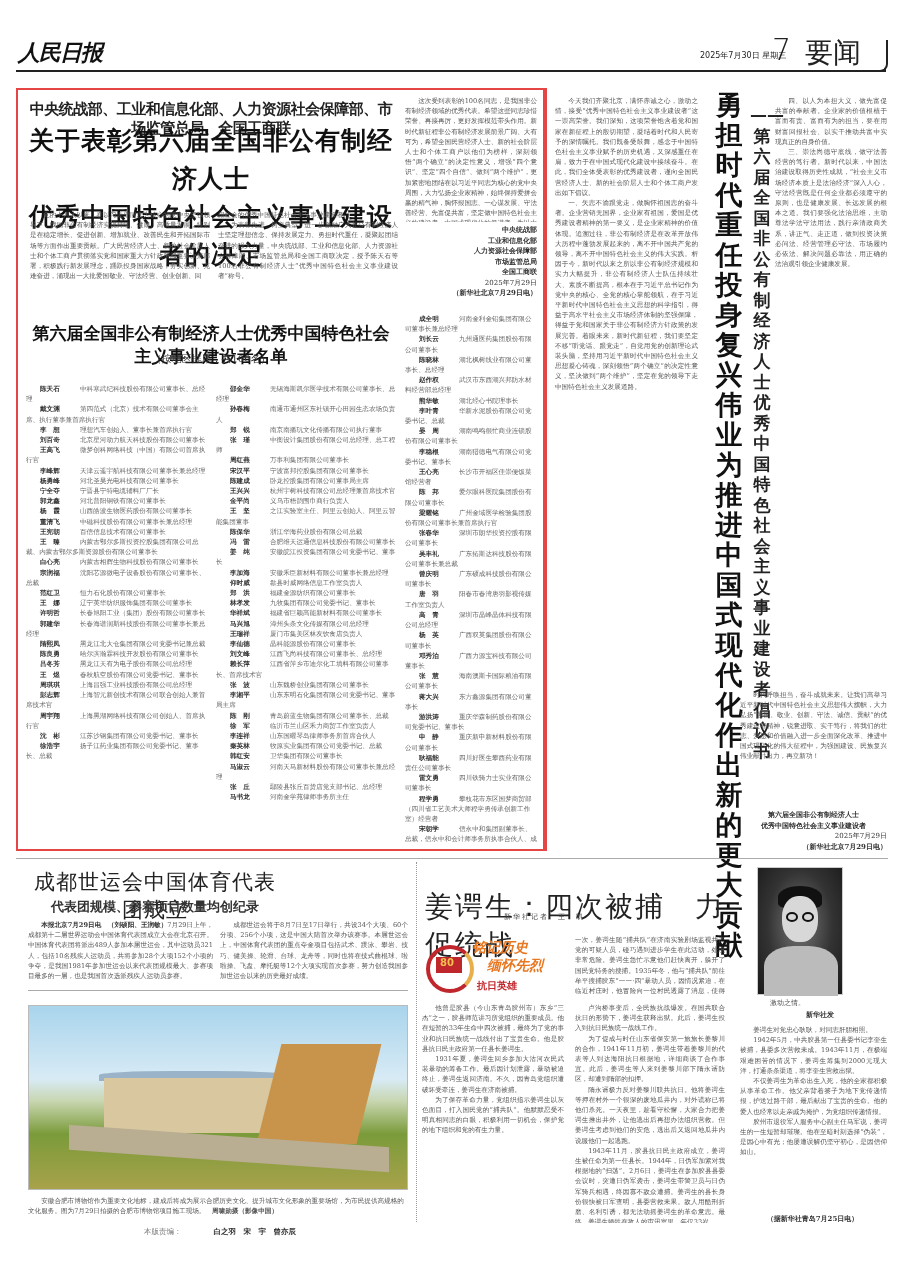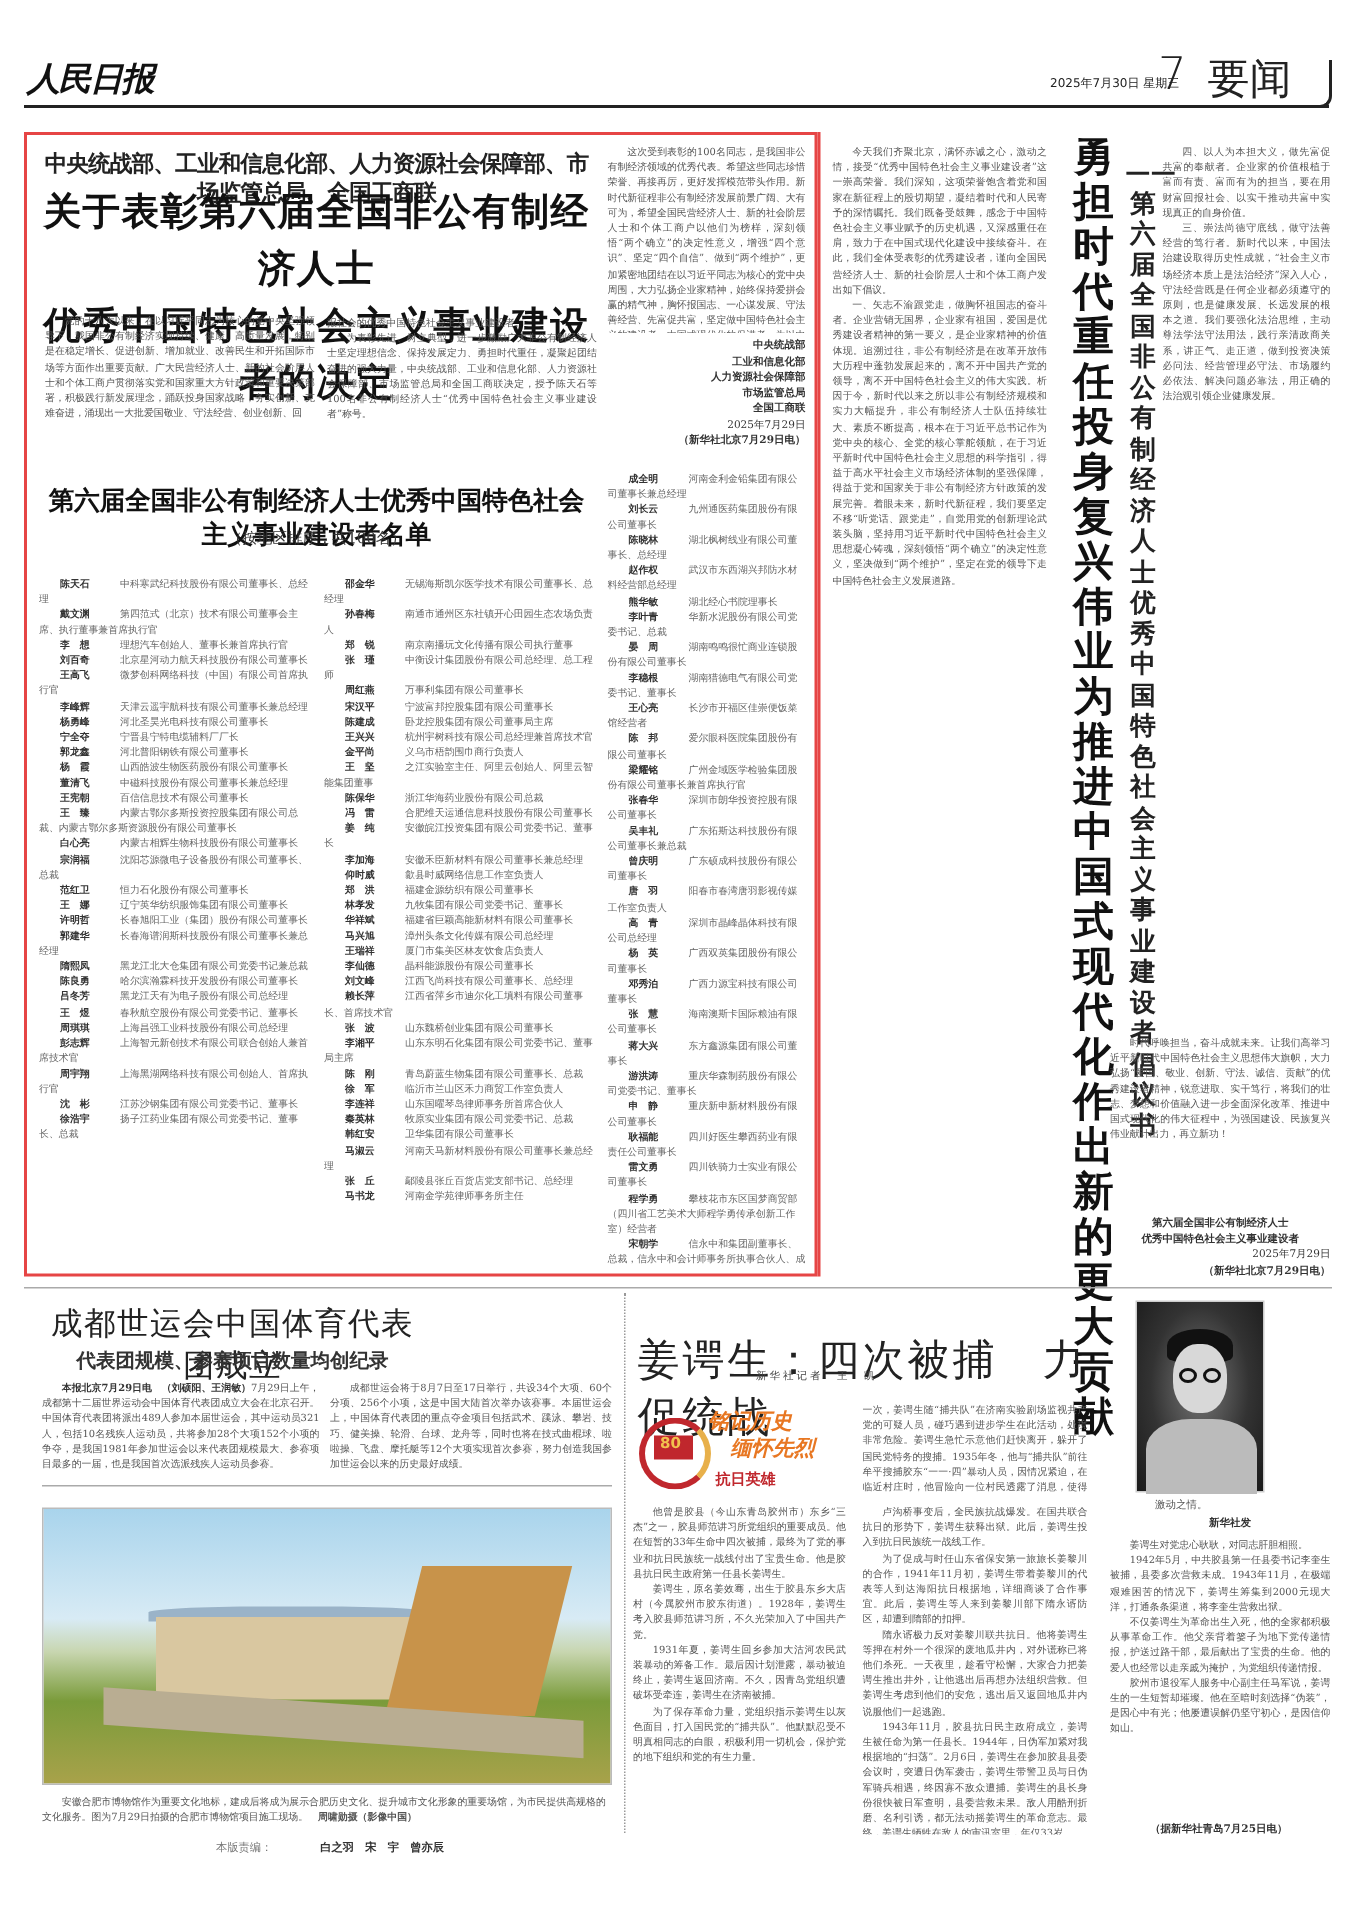--- a/index.html
+++ b/index.html
@@ -250,21 +250,20 @@
   <div class="num">80</div>
   <div class="l1">铭记历史</div>
   <div class="l2">缅怀先烈</div>
   <div class="l3">抗日英雄</div>
 </div>
 <div class="abs col" style="left:575px;top:935px;width:150px;height:62px;">
   <p class="body-text" style="text-indent:0">一次，姜谔生随“捕共队”在济南实验剧场监视共产党的可疑人员，碰巧遇到进步学生在此活动，处境非常危险。姜谔生急忙示意他们赶快离开，躲开了国民党特务的搜捕。1935年冬，他与“捕共队”前往牟平搜捕胶东“一一·四”暴动人员，因情况紧迫，在临近村庄时，他冒险向一位村民透露了消息，使得该地党员干部及进步群众及时转移。他一次次掩护党的干部，受到敌人怀疑，在牟平再次被捕，被关进济南监狱。</p>
 </div>
 <div class="abs col" style="left:422px;top:1003px;width:142px;height:220px;">
   <p class="body-text">他曾是胶县（今山东青岛胶州市）东乡“三杰”之一，胶县师范讲习所党组织的重要成员。他在短暂的33年生命中四次被捕，最终为了党的事业和抗日民族统一战线付出了宝贵生命。他是胶县抗日民主政府第一任县长姜谔生。</p>
-  <p class="body-text">姜谔生，原名姜效骞，出生于胶县东乡大店村（今属胶州市胶东街道）。1928年，姜谔生考入胶县师范讲习所，不久光荣加入了中国共产党。</p>
   <p class="body-text">1931年夏，姜谔生回乡参加大沽河农民武装暴动的筹备工作。最后因计划泄露，暴动被迫终止，姜谔生返回济南。不久，因青岛党组织遭破坏受牵连，姜谔生在济南被捕。</p>
   <p class="body-text">为了保存革命力量，党组织指示姜谔生以灰色面目，打入国民党的“捕共队”。他默默忍受不明真相同志的白眼，积极利用一切机会，保护党的地下组织和党的有生力量。</p>
 </div>
 <div class="abs col" style="left:575px;top:1003px;width:150px;height:220px;">
   <p class="body-text">卢沟桥事变后，全民族抗战爆发。在国共联合抗日的形势下，姜谔生获释出狱。此后，姜谔生投入到抗日民族统一战线工作。</p>
   <p class="body-text">为了促成与时任山东省保安第一旅旅长姜黎川的合作，1941年11月初，姜谔生带着姜黎川的代表等人到达海阳抗日根据地，详细商谈了合作事宜。此后，姜谔生等人来到姜黎川部下隋永谞防区，却遭到隋部的扣押。</p>
   <p class="body-text">隋永谞极力反对姜黎川联共抗日。他将姜谔生等押在村外一个很深的废地瓜井内，对外谎称已将他们杀死。一天夜里，趁看守松懈，大家合力把姜谔生推出井外，让他逃出后再想办法组织营救。但姜谔生考虑到他们的安危，逃出后又返回地瓜井内说服他们一起逃跑。</p>
   <p class="body-text">1943年11月，胶县抗日民主政府成立，姜谔生被任命为第一任县长。1944年，日伪军加紧对我根据地的“扫荡”。2月6日，姜谔生在参加胶县县委会议时，突遭日伪军袭击，姜谔生带警卫员与日伪军骑兵相遇，终因寡不敌众遭捕。姜谔生的县长身份很快被日军查明，县委营救未果。敌人用酷刑折磨、名利引诱，都无法动摇姜谔生的革命意志。最终，姜谔生牺牲在敌人的审讯室里，年仅33岁。</p>
 </div>
 <div class="abs portrait">

